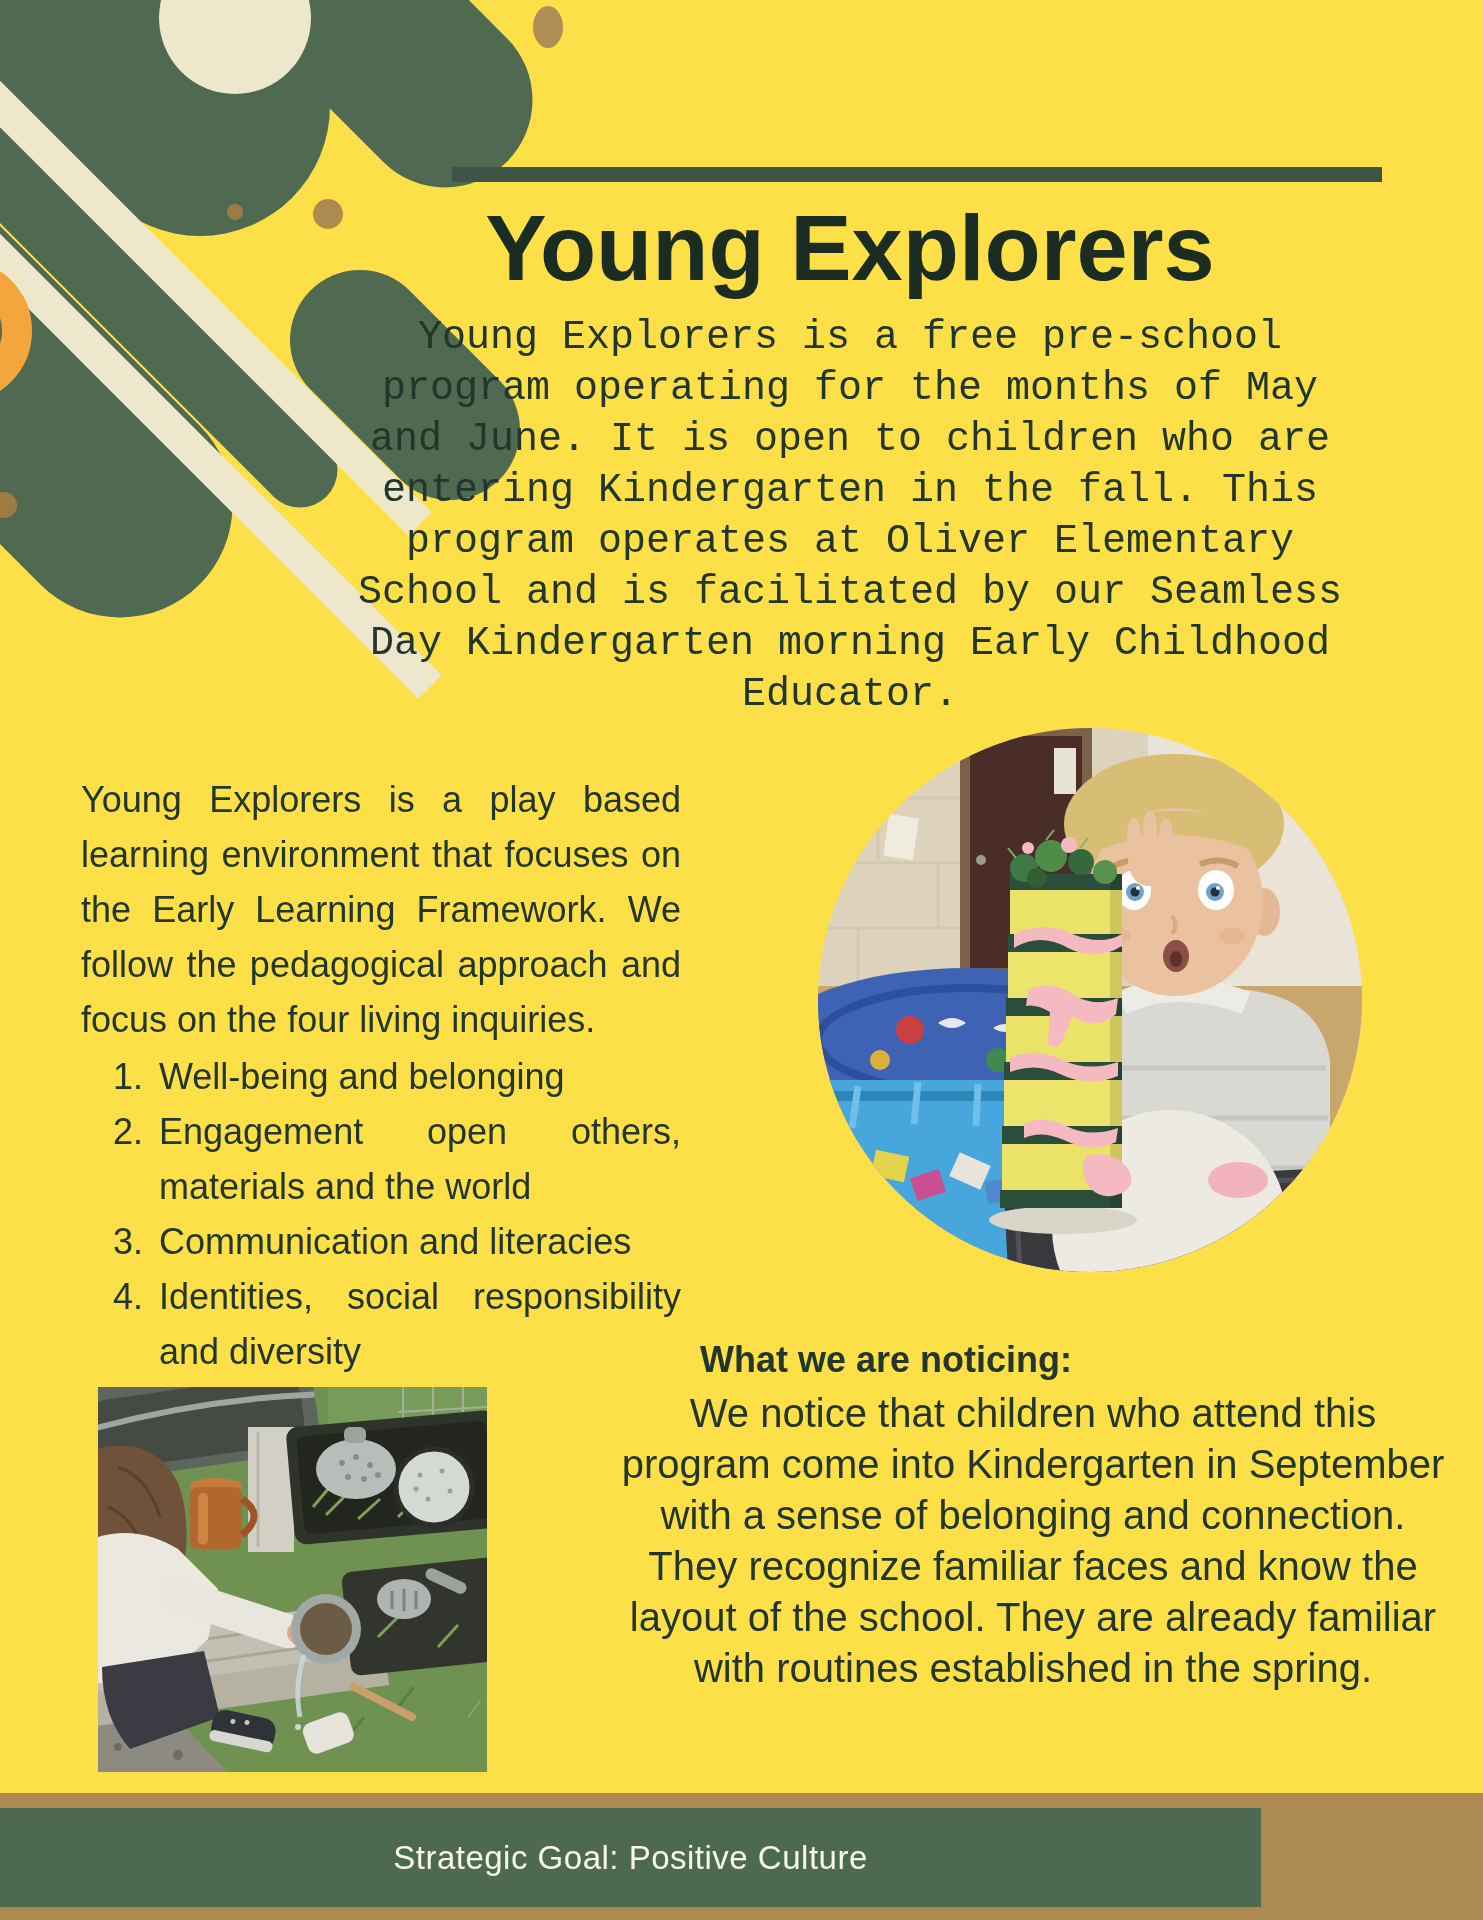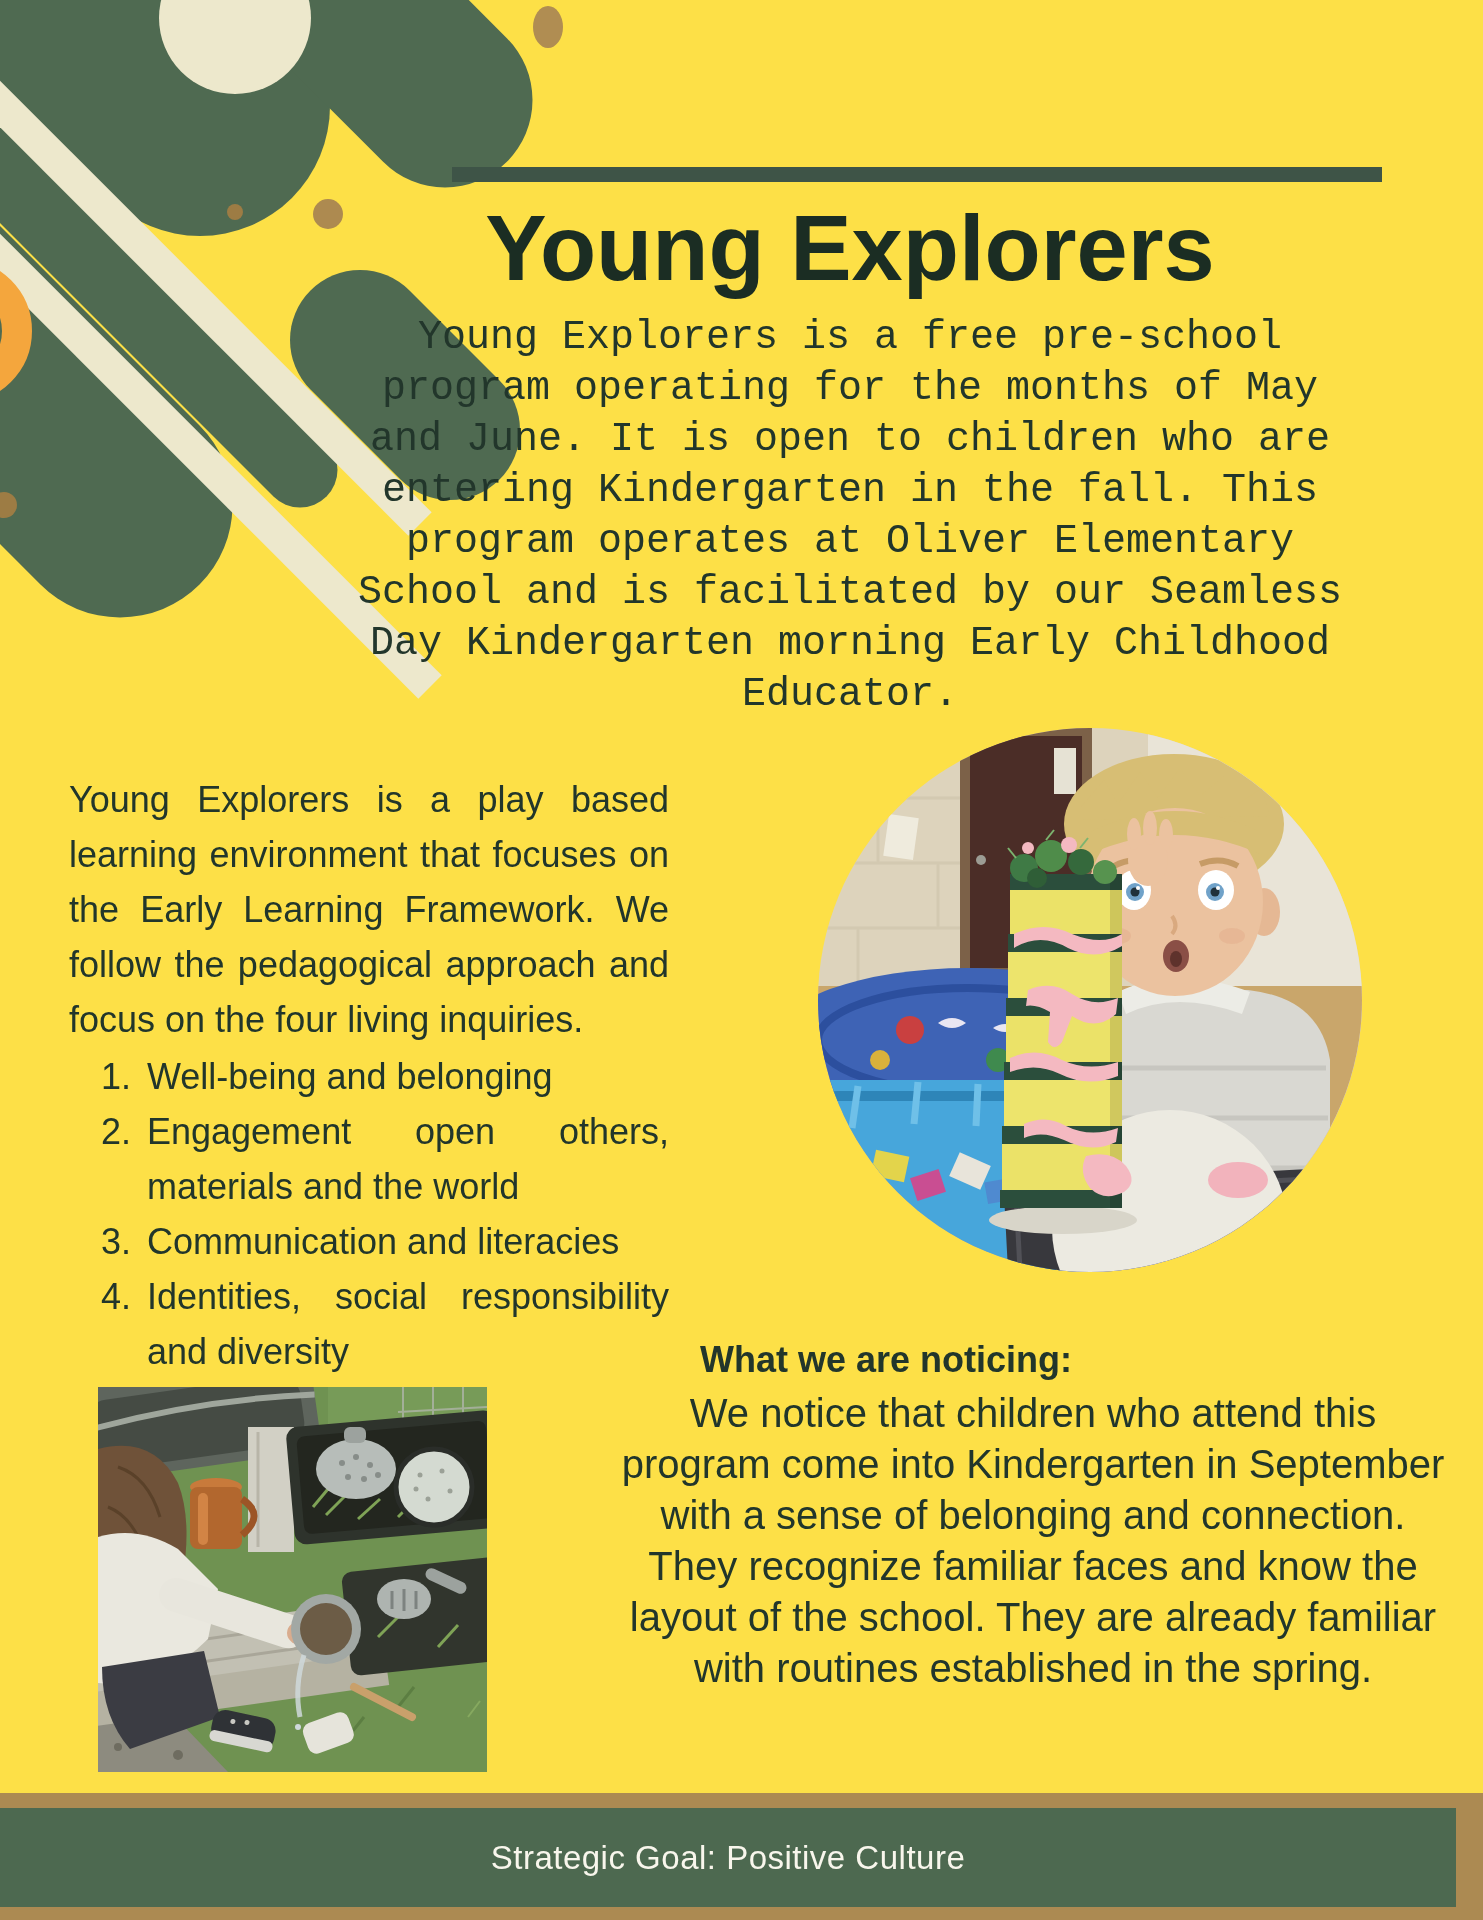--- a/index.html
+++ b/index.html
@@ -26,21 +26,21 @@
     color:#1B2D23;letter-spacing:0px;
   }
   .intro{
     left:345px;top:312px;width:1010px;
     text-align:center;
     font-size:40px;font-weight:500;line-height:51px;
     color:#22362B;
     font-family:Liberation Mono, monospace;
   }
   .left-col{
-    left:69px;top:772px;width:600px;
+    left:81px;top:772px;width:600px;
     font-size:36px;font-weight:500;line-height:55px;
     color:#22362B;
   }
   .left-col p{margin:0;text-align:justify;}
   .left-col ol{
     margin:2px 0 0 0;padding:0 0 0 78px;
     list-style:none;counter-reset:inq;
   }
   .left-col ol li{
     counter-increment:inq;position:relative;text-align:justify;
@@ -59,21 +59,21 @@
     left:613px;top:1388px;width:840px;
     text-align:center;
     font-size:40px;font-weight:500;line-height:51px;
     color:#22362B;
   }
   .footer-tan{
     left:0;top:1793px;width:1483px;height:127px;
     background:#AC8A52;
   }
   .footer-green{
-    position:absolute;left:0;top:15px;width:1456px;height:99px;
+    position:absolute;left:0;top:15px;width:1261px;height:99px;
     background:#4D6950;
     display:flex;align-items:center;justify-content:center;
   }
   .footer-text{
     color:#F8F6EC;font-size:33px;font-weight:500;letter-spacing:0.5px;
   }
   .photo-circle{left:818px;top:728px;width:544px;height:544px;}
   .photo-rect{left:98px;top:1387px;width:389px;height:385px;}
 </style>
 </head>

